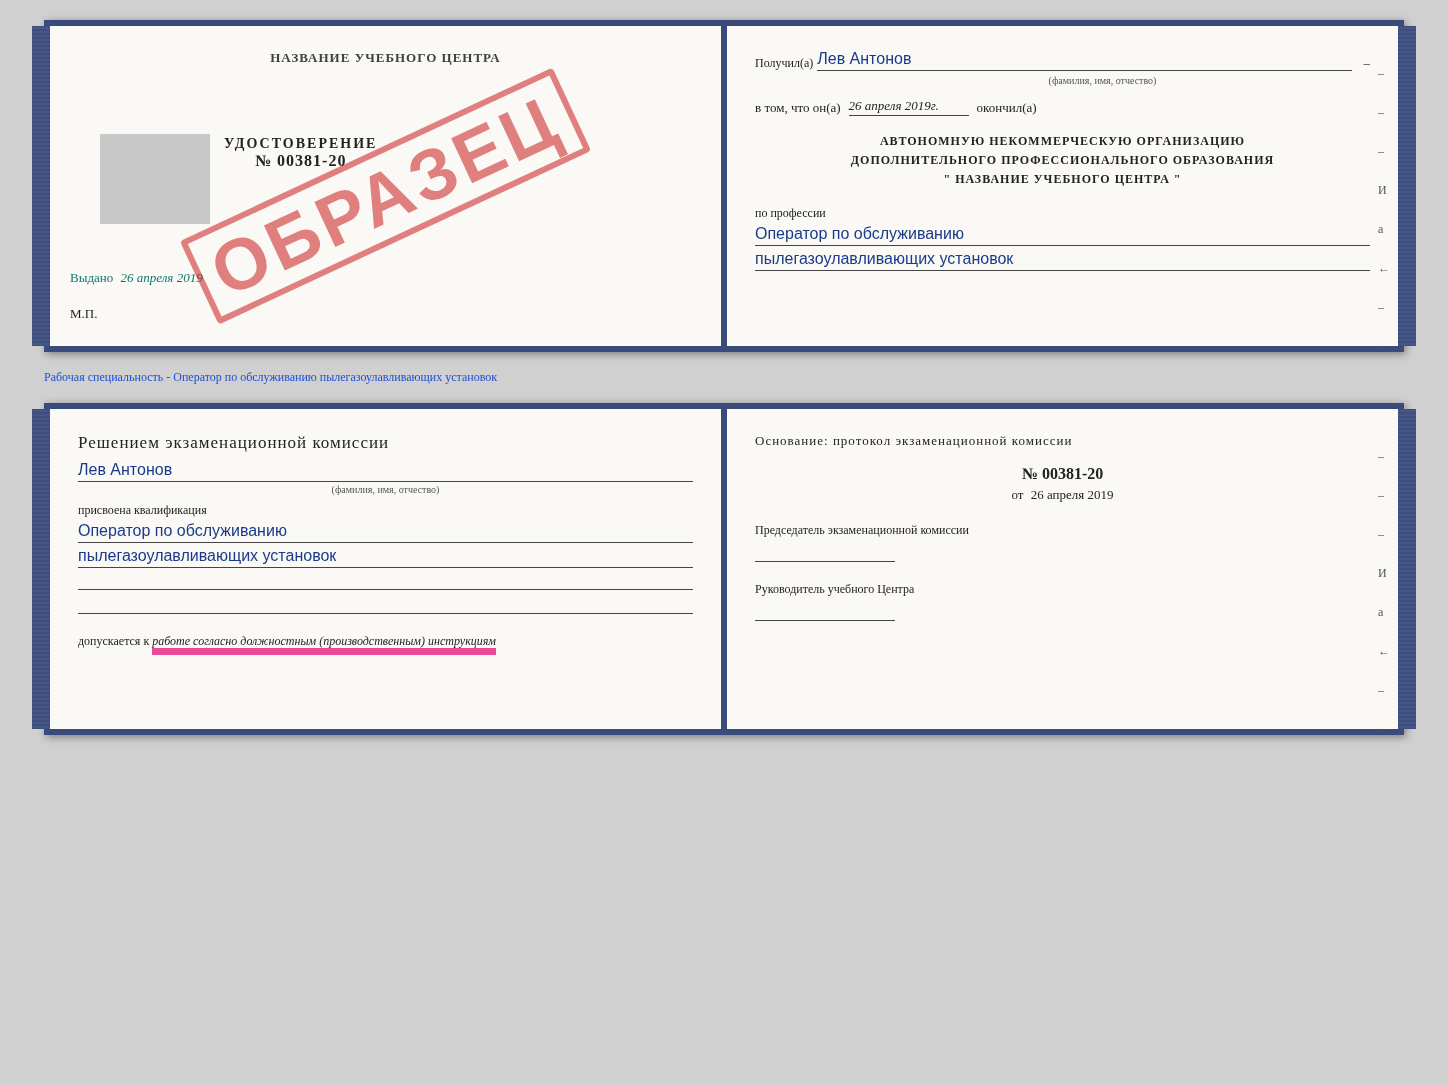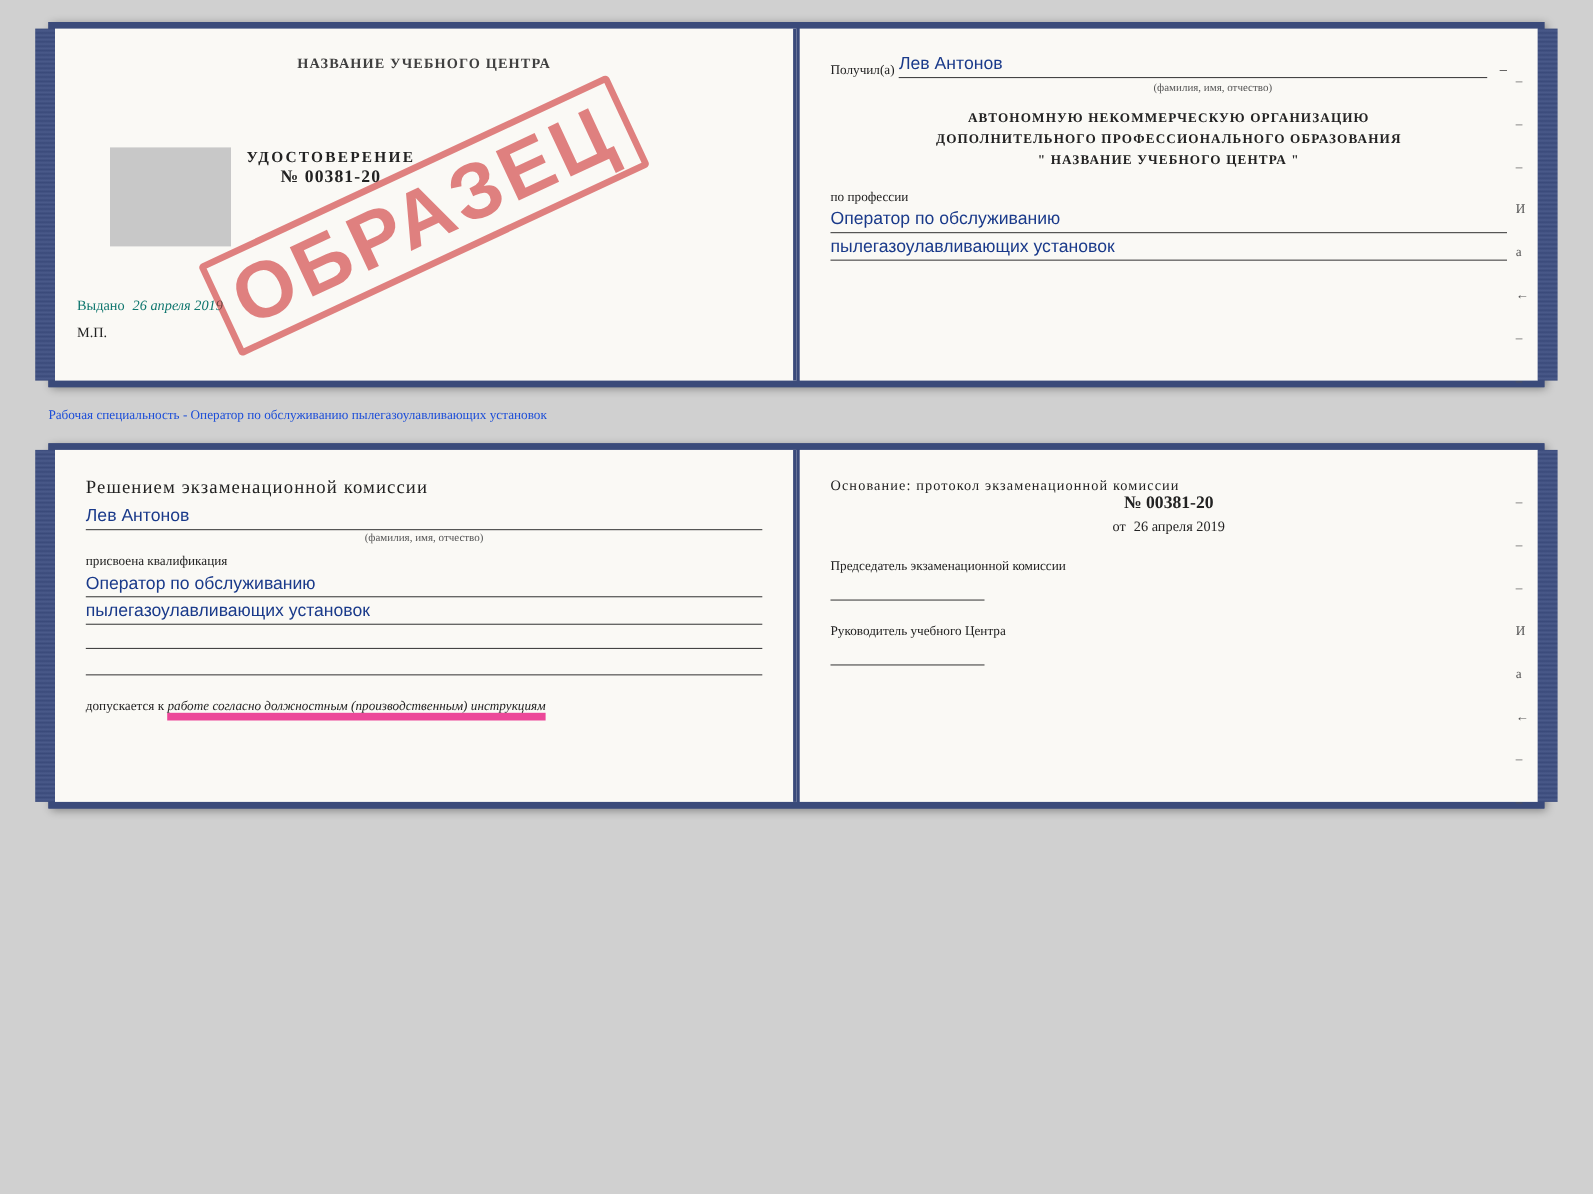--- a/index.html
+++ b/index.html
@@ -109,21 +109,21 @@
       position: absolute;
       bottom: 60px;
       left: 20px;
       right: 20px;
       font-size: 13px;
       color: #0f766e;
     }
 
     .mp-line {
       position: absolute;
-      bottom: 36px;
+      bottom: 24px;
       left: 20px;
       font-size: 13px;
       color: #222;
     }
 
     
     .obrazets-stamp {
       position: absolute;
       top: 60px;
       left: 20px;
@@ -297,20 +297,21 @@
 
     
     .cert-bottom-right {
       font-size: 13px;
       color: #222;
     }
 
     .osnovanie-title {
       font-size: 13px;
       letter-spacing: 1px;
+      margin-bottom: 16px;
     }
 
     .protocol-number {
       text-align: center;
       font-size: 16px;
       font-weight: bold;
       margin-bottom: 4px;
     }
 
     .protocol-date {
@@ -372,20 +373,25 @@
     </div>
 
     <div class="cert-page cert-top-right">
       <div class="poluchil-line">
         <span class="poluchil-label">Получил(а)</span>
         <span class="poluchil-name">Лев Антонов</span>
         <span style="margin-left:8px;">–</span>
       </div>
       <div class="fio-subtitle">(фамилия, имя, отчество)</div>
 
+      <div class="vtom-line">
+        <span>в том, что он(а)</span>
+        <span class="date-underline">26 апреля 2019г.</span>
+        <span>окончил(а)</span>
+      </div>
 
       <div class="org-block">
         <div>АВТОНОМНУЮ НЕКОММЕРЧЕСКУЮ ОРГАНИЗАЦИЮ</div>
         <div>ДОПОЛНИТЕЛЬНОГО ПРОФЕССИОНАЛЬНОГО ОБРАЗОВАНИЯ</div>
         <div>" НАЗВАНИЕ УЧЕБНОГО ЦЕНТРА "</div>
       </div>
 
       <div class="professiya-label">по профессии</div>
       <span class="professiya-name">Оператор по обслуживанию</span>
       <span class="professiya-name">пылегазоулавливающих установок</span>

